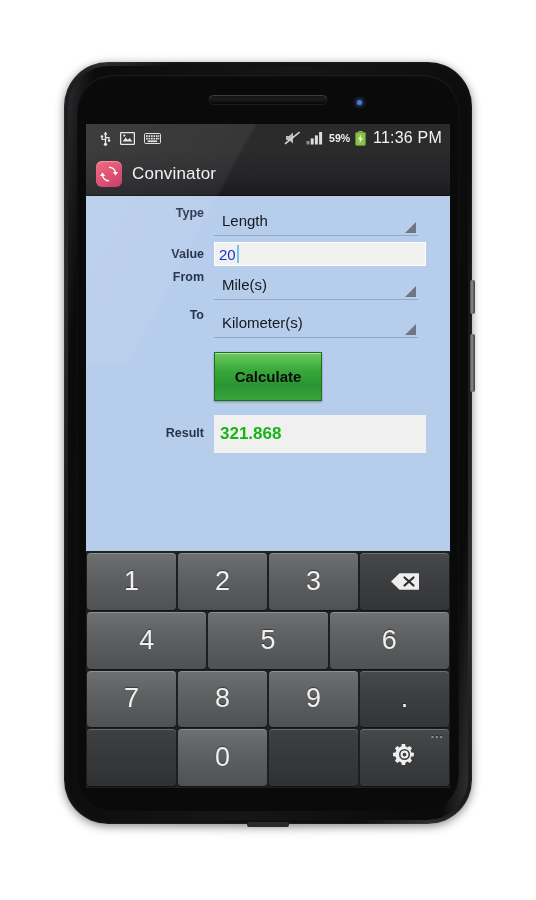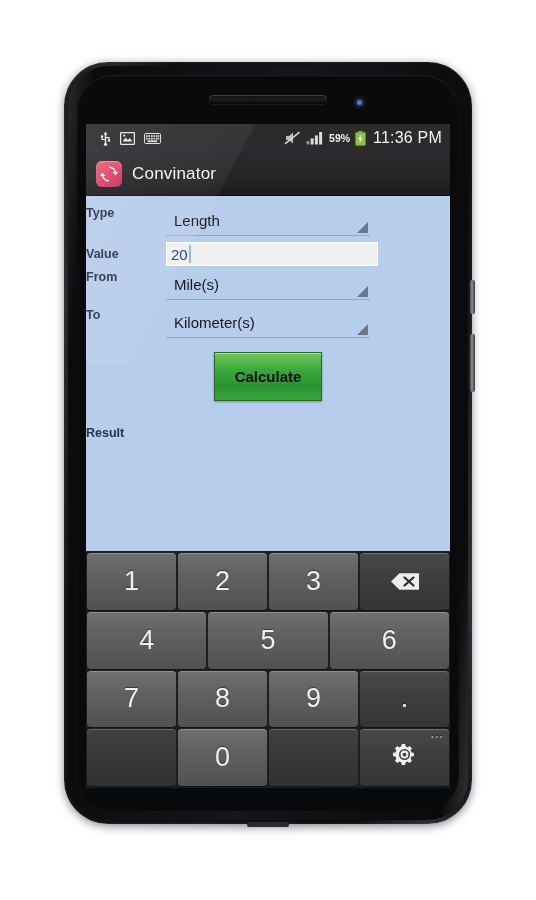--- a/index.html
+++ b/index.html
@@ -99,23 +99,24 @@
   .app-title { color:#f1f1f1; font-size:17px; letter-spacing:.2px; }
 
   
   .content {
     position:relative; width:100%; height:355px;
     background:#b7cdec;
     padding-top:6px;
   }
   .form-row { display:flex; align-items:flex-start; }
   .lbl {
-    width:80px; text-align:left; padding-right:10px;
+    width:80px; text-align:right; padding-right:10px;
     font-size:12.5px; font-weight:bold; color:#27344a;
     font-family:"Liberation Sans", sans-serif;
+    margin-left:48px;
   }
   
   .spinner-wrap { position:relative; width:204px; }
   .spinner {
     position:relative; height:30px;
     border-bottom:1px solid #94a9c6;
     display:flex; align-items:center;
     padding-left:8px;
     font-size:15px; color:#16181c;
   }
@@ -331,20 +332,23 @@
           </div>
         </div>
       </div>
 
       <div class="calc-wrap">
         <button class="calc-btn">Calculate</button>
       </div>
 
       <div class="result-row">
         <div class="lbl" style="padding-top:11px;">Result</div>
+        <div class="resultfield">
+          <span class="rtext">321.868</span>
+        </div>
       </div>
 
     </div>
 
     <div class="keyboard">
 
       <div class="krow">
         <div class="key">1</div>
         <div class="key">2</div>
         <div class="key">3</div>

